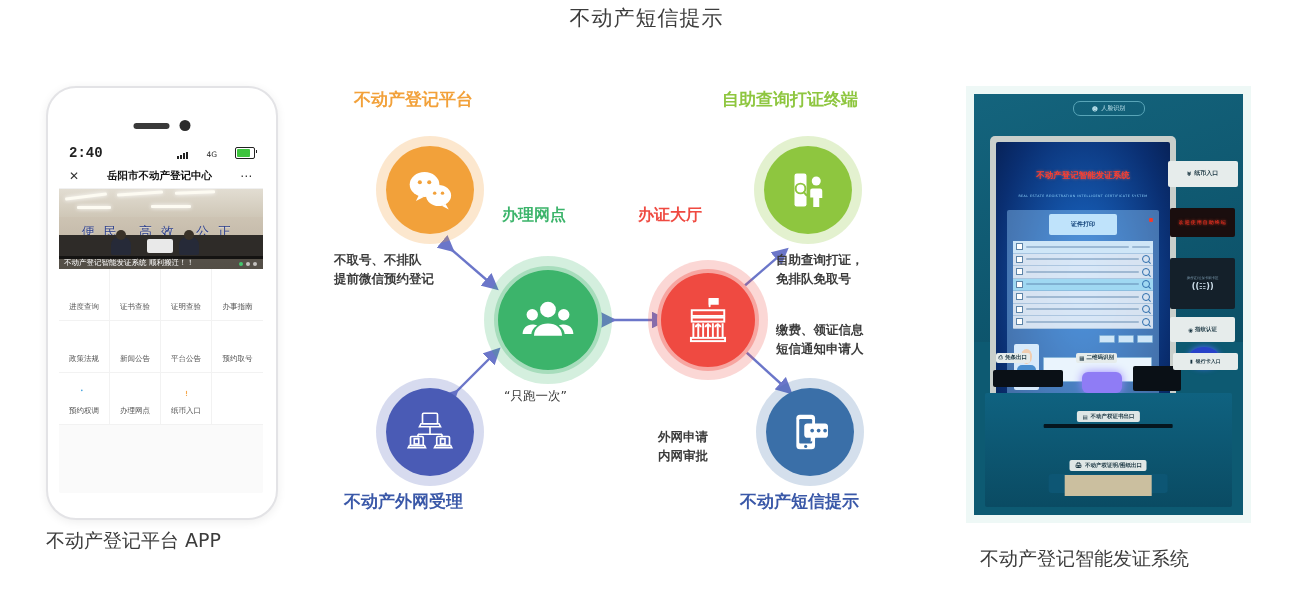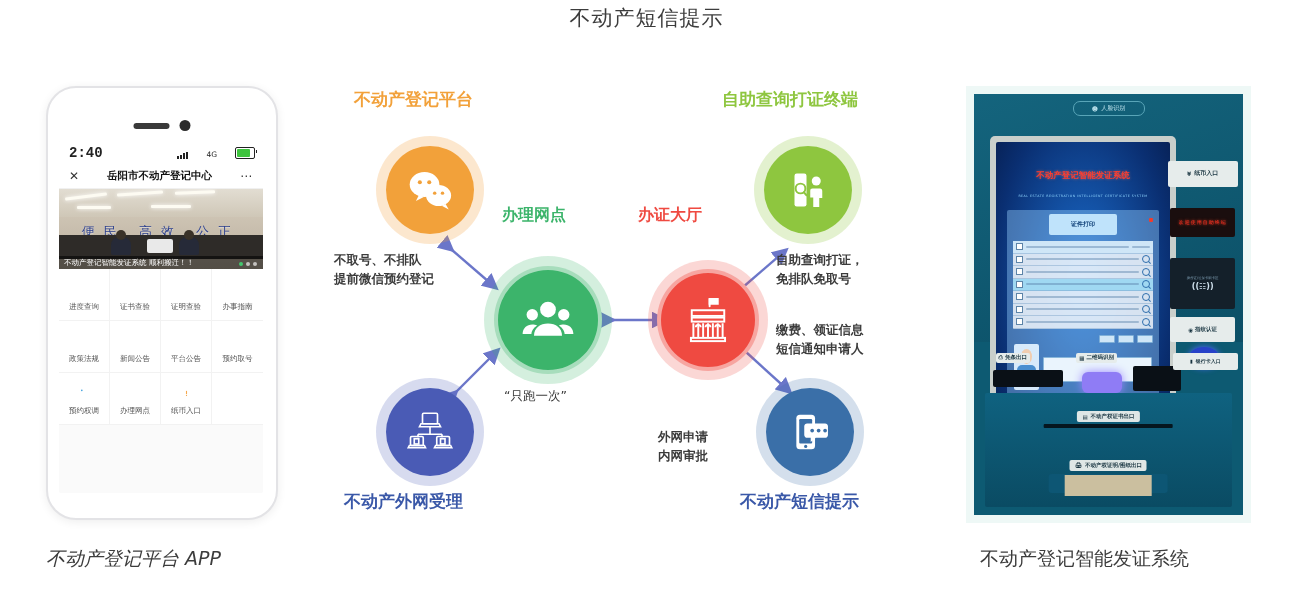--- a/index.html
+++ b/index.html
@@ -318,21 +318,21 @@
               <rect x="11" y="9" width="2" height="6" fill="#f5a94e"></rect>
               <rect x="11" y="16.5" width="2" height="2" fill="#f5a94e"></rect>
             </svg>
           </div>
         <span>纸币入口</span>
       </div>
       <div class="cell blank"></div>
     </div>
   </div>
 </div>
-<div class="caption" style="left:46px;top:546px;font-style:italic;">不动产登记平台 APP</div>
+<div class="caption" style="left:46px;top:528px;">不动产登记平台 APP</div>
 
 <div class="diagram">
 
   <svg class="arrow" style="left:0;top:0;" width="680" height="460">
     <defs>
       <marker id="ah" markerWidth="7" markerHeight="7" refX="5.5" refY="3.5" orient="auto">
         <path d="M0,0 L7,3.5 L0,7 z" fill="#6b76c9"></path>
       </marker>
     </defs>
 

